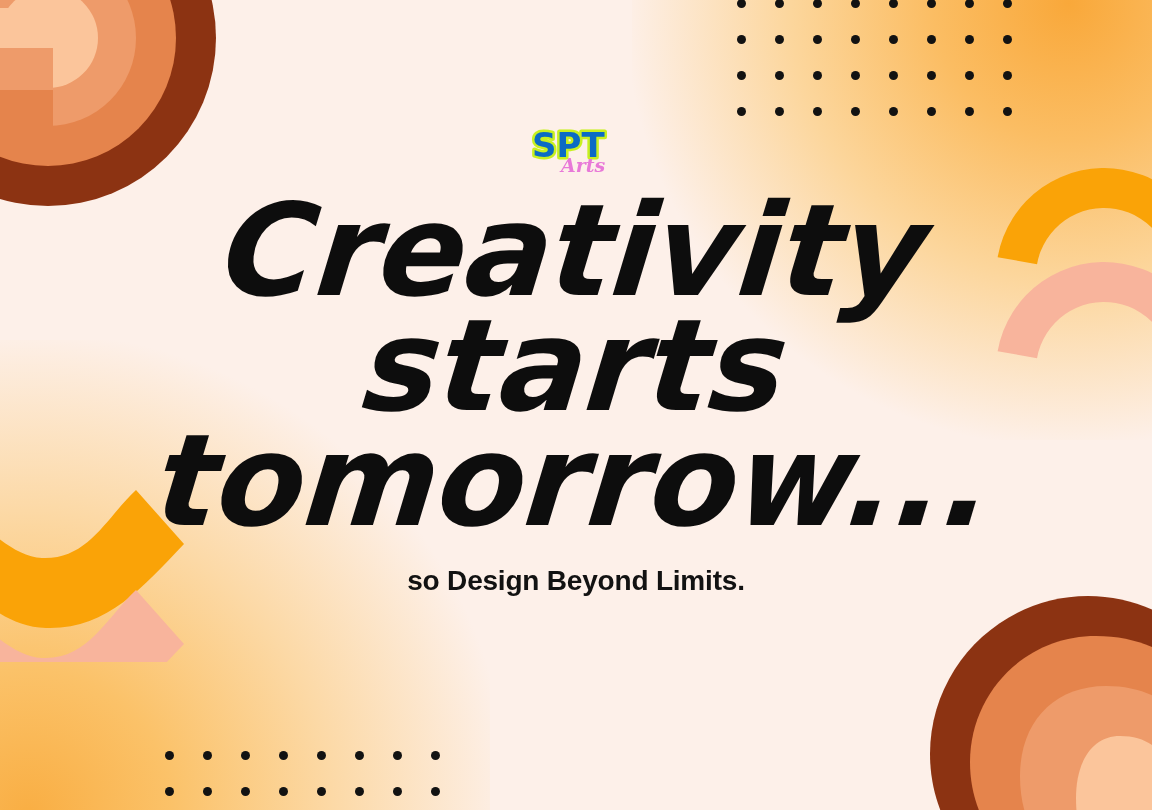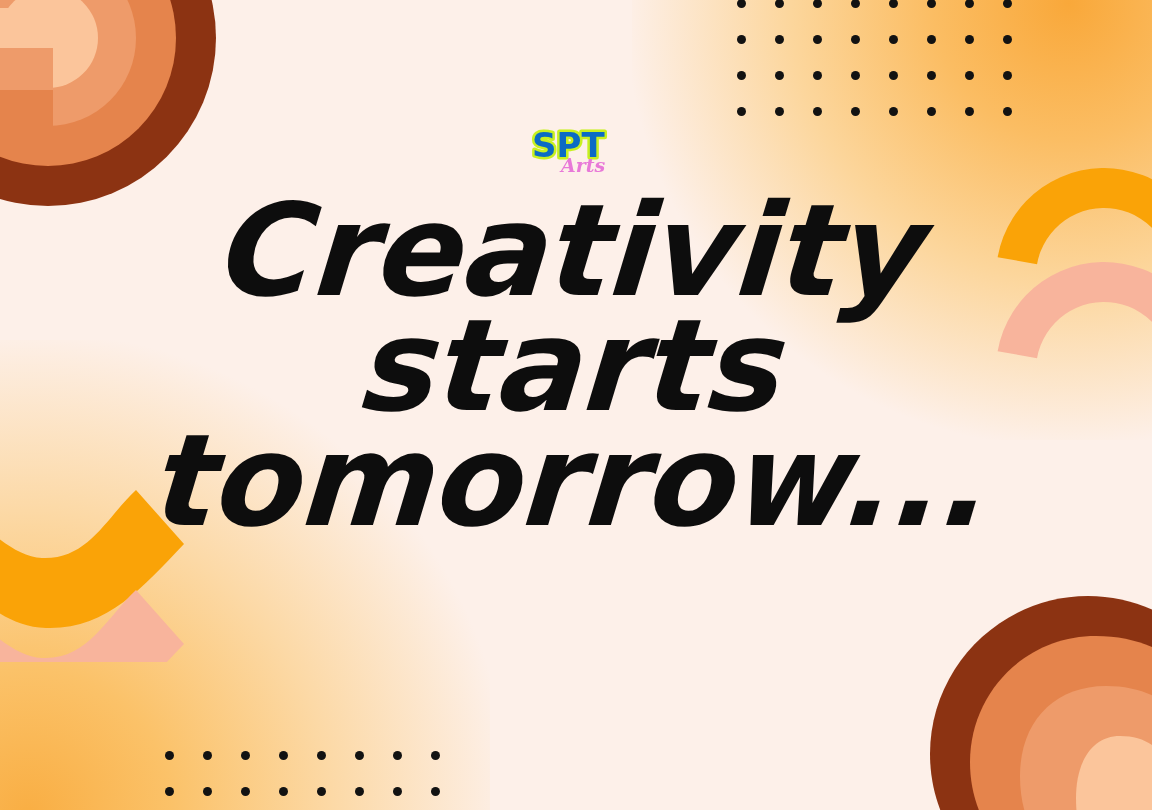--- a/index.html
+++ b/index.html
@@ -376,16 +376,17 @@
         <text x="31" y="46" fill="#E879D8" font-family="'DejaVu Serif', serif" font-size="19" font-style="italic" font-weight="bold">Arts</text>
       </svg>
     </div>
 
     <h1 class="headline">
       <span class="l1">Creativity</span>
       <span class="l2">starts</span>
       <span class="l3">tomorrow...</span>
     </h1>
 
+    <p class="subhead">so Design Beyond Limits.</p>
 
   </div>
 
 </div>
 
 </body></html>

